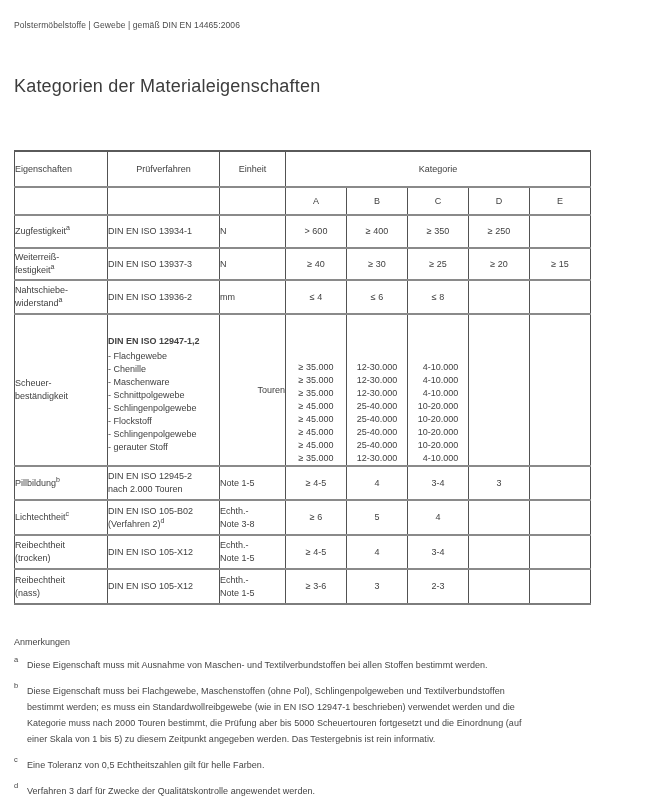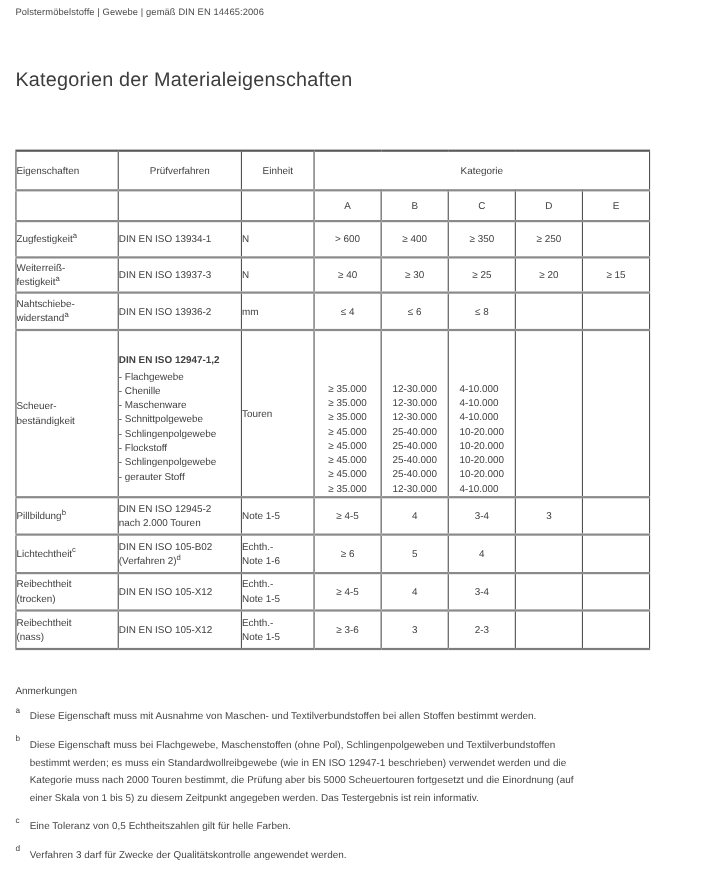--- a/index.html
+++ b/index.html
@@ -5,21 +5,21 @@
   html, body { margin: 0; padding: 0; background: #ffffff; }
   body {
     width: 658px; height: 801px; overflow: hidden;
     font-family: "Liberation Sans", sans-serif;
     color: #414141;
     -webkit-font-smoothing: antialiased;
   }
   .page { padding: 0 14px; }
 
   .meta {
-    padding-top: 6px;
+    padding-top: 20px;
     font-size: 8.5px;
     letter-spacing: 0.1px;
     color: #4a4a4a;
   }
 
   .title {
     margin: 46px 0 0 0;
     font-size: 18px;
     font-weight: 400;
     letter-spacing: 0.2px;
@@ -43,36 +43,36 @@
     border-bottom: 2px solid #8a8a8a;
     line-height: 13px;
     overflow: hidden;
   }
   tr.h1row td { border-top: 2px solid #5a5a5a; }
   tr.lastrow td { border-bottom: 2px solid #7d7d7d; }
 
   .td-label { padding-left: 8px; }
   .td-verf  { padding-left: 7px; }
   .td-unit  { padding-left: 7px; }
-  .td-unit.center { padding-left: 0; text-align: left; }
+  .td-unit.center { padding-left: 0; text-align: right; }
   .td-val   { text-align: center; }
 
   sup.fn {
     font-size: 7px;
     vertical-align: super;
     line-height: 0;
   }
 
   
   td.v-top { vertical-align: top; }
   .verf-block { padding-top: 9px; }
   .verf-title { margin-bottom: 2px; font-weight: bold; }
   .fab-list div { line-height: 13px; }
   .val-block { padding-top: 45px; }
-  .vlist { display: inline-block; text-align: left; }
+  .vlist { display: inline-block; text-align: right; }
   .vlist div { line-height: 13px; }
 
   
   .notes { margin-top: 12px; font-size: 9px; color: #454545; }
   .notes-title { margin-bottom: 2px; margin-top: 32px; }
   .note { display: flex; margin-top: 10px; }
   .note .fnmark {
     width: 13px; flex: 0 0 13px;
     font-size: 7.5px;
     position: relative; top: -2px;
@@ -190,21 +190,21 @@
       <td class="td-val">≥ 4-5</td>
       <td class="td-val">4</td>
       <td class="td-val">3-4</td>
       <td class="td-val">3</td>
       <td class="td-val"></td>
     </tr>
 
     <tr style="height:35px">
       <td class="td-label"><span>Lichtechtheit</span><sup class="fn">c</sup></td>
       <td class="td-verf"><span>DIN EN ISO 105-B02</span><br><span>(Verfahren 2)</span><sup class="fn">d</sup></td>
-      <td class="td-unit"><span>Echth.-</span><br><span>Note 1-6</span></td>
+      <td class="td-unit"><span>Echth.-</span><br><span>Note 3-8</span></td>
       <td class="td-val">≥ 6</td>
       <td class="td-val">5</td>
       <td class="td-val">4</td>
       <td class="td-val"></td>
       <td class="td-val"></td>
     </tr>
 
     <tr style="height:34px">
       <td class="td-label"><span>Reibechtheit</span><br><span>(trocken)</span></td>
       <td class="td-verf">DIN EN ISO 105-X12</td>

